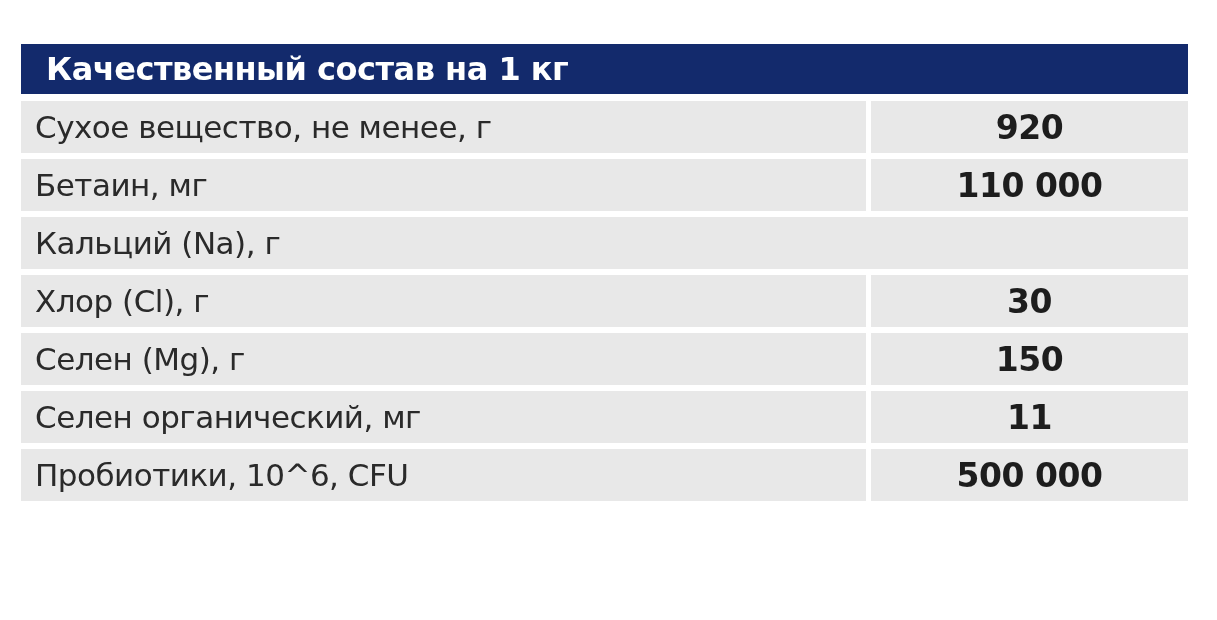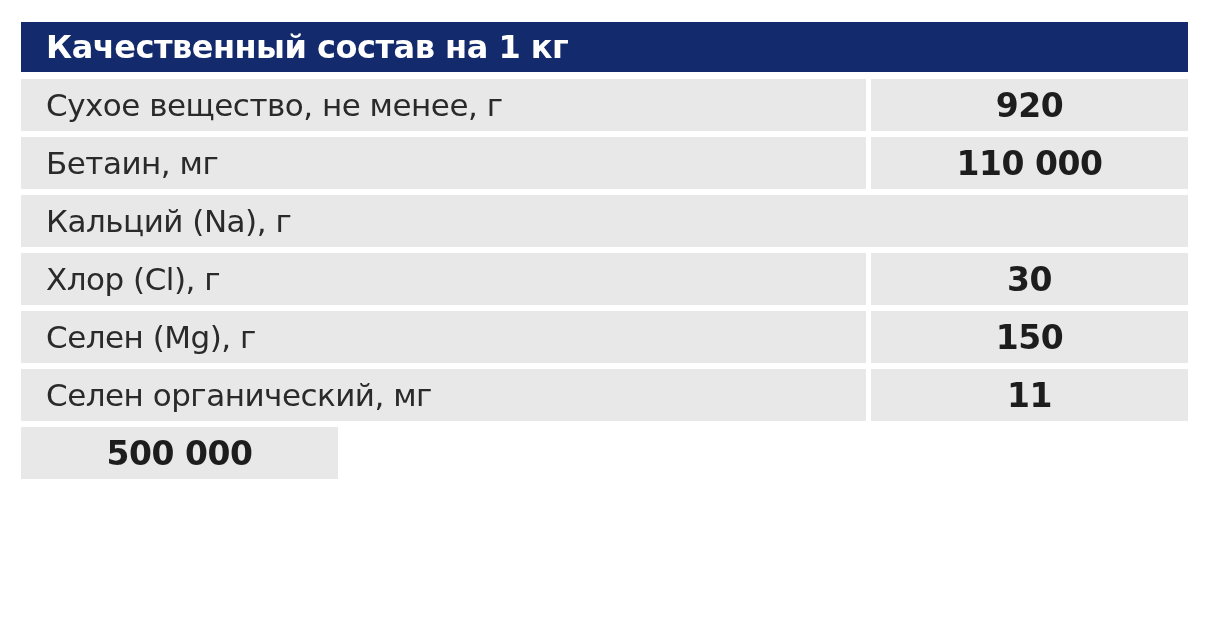--- a/index.html
+++ b/index.html
@@ -25,34 +25,35 @@
     color: var(--header-text, #ffffff);
     height: 50px;
     display: flex;
     align-items: center;
     box-sizing: border-box;
     padding-left: 25px;
     font-size: 32px;
     font-weight: bold;
     letter-spacing: -0.5px;
     margin-bottom: 7px;
+    margin-top: 22px;
   }
   .t-row {
     display: flex;
     height: 52px;
     margin-bottom: 6px;
     gap: 5px;
   }
   .cell-label {
     flex: 1;
     background: var(--row-bg, #e8e8e8);
     display: flex;
     align-items: center;
     box-sizing: border-box;
-    padding-left: 25px;
+    padding-left: 14px;
     font-size: 31px;
     letter-spacing: -0.5px;
     color: var(--label-text, #2a2a2a);
     white-space: nowrap;
     overflow: hidden;
     text-align: center;
   }
   .cell-value {
     width: 317px;
     background: var(--row-bg, #e8e8e8);
@@ -98,16 +99,17 @@
     <div class="cell-label">Селен (Mg), г</div>
     <div class="cell-value">150</div>
   </div>
 
   <div class="t-row">
     <div class="cell-label">Селен органический, мг</div>
     <div class="cell-value">11</div>
   </div>
 
   <div class="t-row">
+    <div class="cell-label">Пробиотики, 10^6, CFU</div>
     <div class="cell-value">500 000</div>
   </div>
 
 </div>
 
 </body></html>

